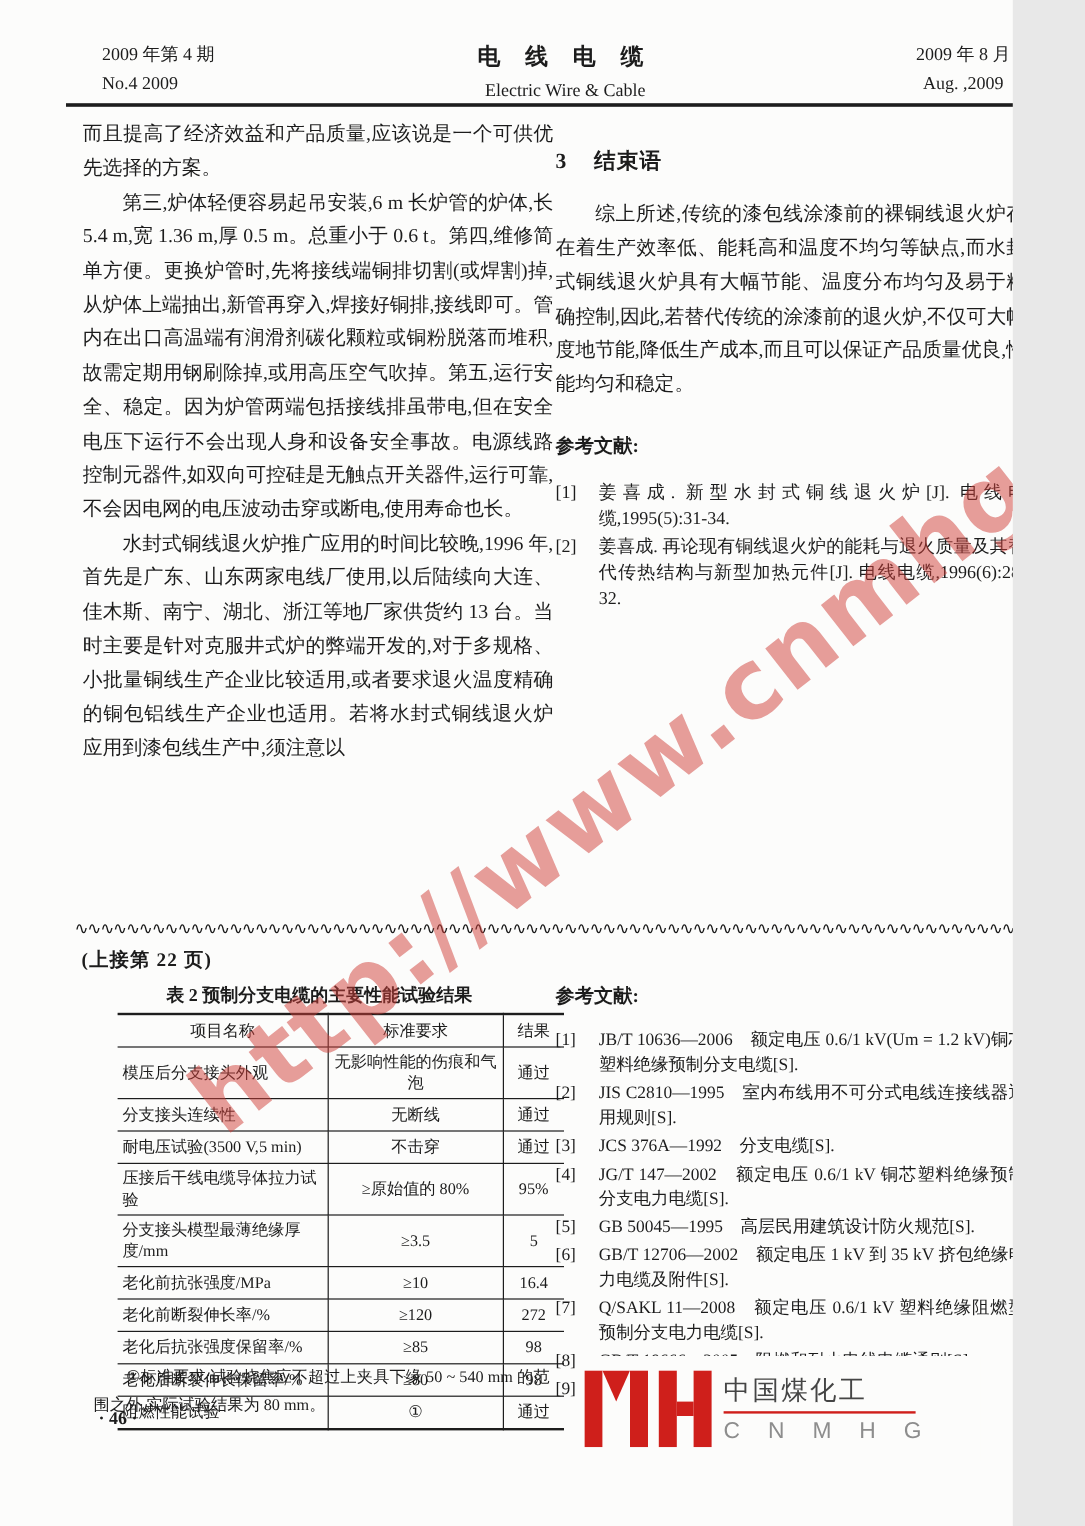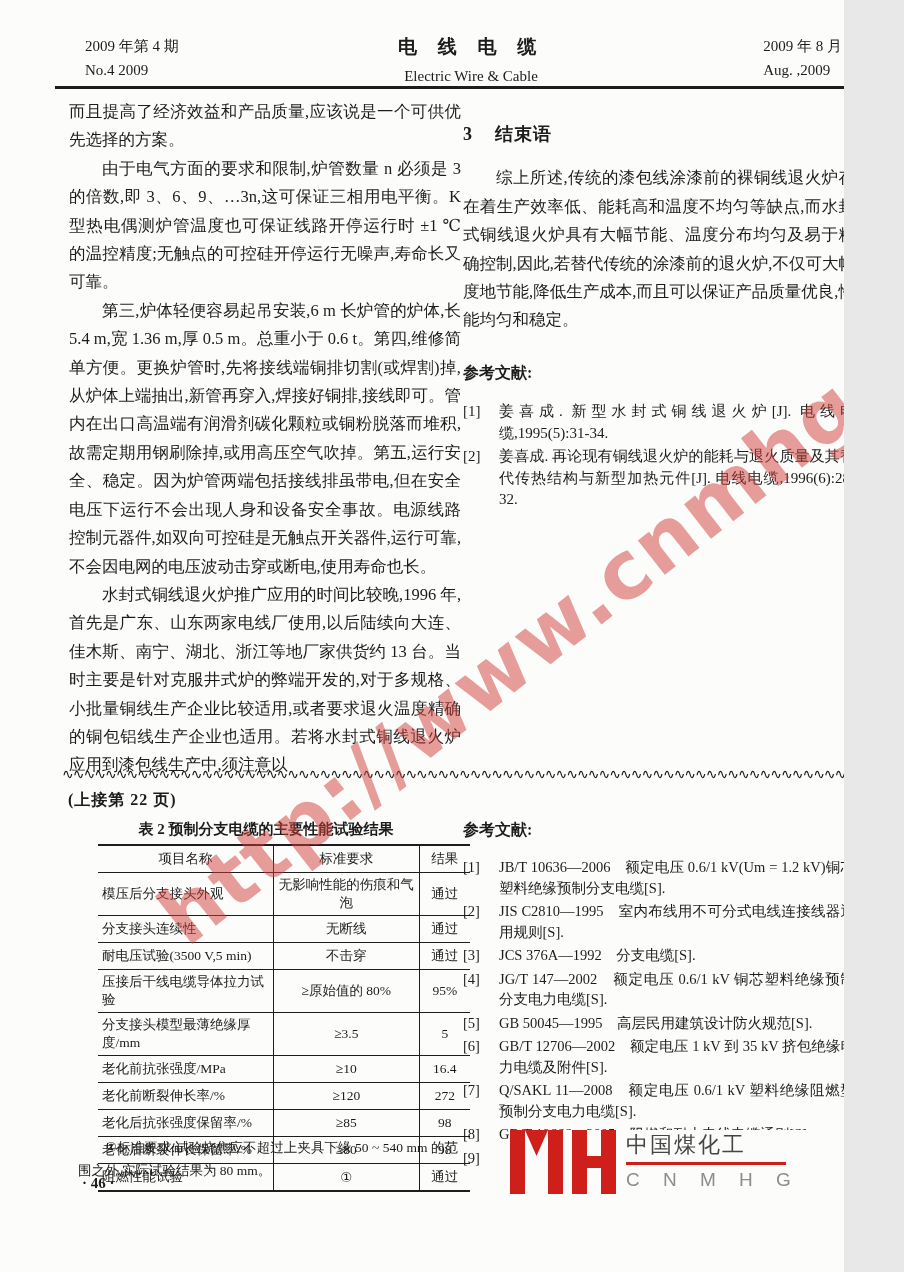--- a/index.html
+++ b/index.html
@@ -4,21 +4,21 @@
 <style>
   html,body{margin:0;padding:0;}
   body{background:#e8e8e8;font-family:"Liberation Serif","DejaVu Serif","DejaVu Sans",serif;}
   .page{position:relative;width:844px;height:1272px;background:#fcfcfb;overflow:hidden;color:#1c1c1c;}
 
   
   .hdr{position:absolute;top:34px;left:55px;width:795px;}
   .hdr-row{display:flex;justify-content:space-between;align-items:flex-start;}
   .hdr-left,.hdr-right{font-size:15px;line-height:24px;}
   .hdr-left{padding-left:30px;}
-  .hdr-right{text-align:left;padding-right:8px;}
+  .hdr-right{text-align:center;padding-right:8px;}
   .hdr-center{text-align:center;}
   .hdr-title-cn{font-size:19px;font-weight:bold;letter-spacing:8px;}
   .hdr-title-en{font-size:15px;margin-top:8px;}
   .hdr-rule{position:absolute;top:86px;left:55px;width:795px;height:3px;background:#1d1d1d;}
 
   
   .col{position:absolute;width:392px;font-size:16.5px;line-height:28.4px;text-align:justify;text-justify:inter-ideograph;}
   .col p{margin:0;text-indent:2em;}
   .col p.noindent{text-indent:0;}
   .col-left{left:69px;top:98px;}
@@ -50,21 +50,21 @@
   .tbl-footnote{position:absolute;left:78px;top:1136px;width:380px;font-size:13.5px;line-height:23px;text-align:justify;text-indent:2em;}
 
   
   .bot-refs{position:absolute;left:463px;top:820px;width:392px;}
   .bot-refs .refs-head{margin:0 0 16px 0;}
   .bot-refs .ref-list{font-size:14.5px;line-height:20.5px;}
   .bot-refs .ref-item{margin-bottom:3px;}
   .ref-item.ref-offset .txt{padding-left:196px;}
 
   
-  .logo{position:absolute;left:510px;top:1130px;width:330px;height:88px;background:#fcfcfb;display:flex;align-items:flex-start;}
+  .logo{position:absolute;left:487px;top:1130px;width:330px;height:88px;background:#fcfcfb;display:flex;align-items:center;}
   .logo-mark{flex:0 0 108px;height:64px;}
   .logo-textcol{margin-left:8px;}
   .logo-cn{font-size:22px;color:#454545;letter-spacing:2px;font-family:"Liberation Sans","DejaVu Sans",sans-serif;}
   .logo-underline{height:2.5px;background:#cf1f1b;margin-top:2px;width:160px;}
   .logo-en{font-size:19px;color:#8d8d8d;letter-spacing:9px;margin-top:4px;font-family:"Liberation Sans","DejaVu Sans",sans-serif;}
 
   
   .watermark{position:absolute;left:170px;top:880px;transform:rotate(-38deg);transform-origin:0 50%;
     font-family:"DejaVu Sans",sans-serif;font-weight:bold;font-size:80px;letter-spacing:2px;
     color:rgba(208,62,55,0.5);white-space:nowrap;pointer-events:none;z-index:5;}
@@ -89,21 +89,20 @@
       <div class="hdr-right">
         <div>2009 年 8 月</div>
         <div>Aug. ,2009</div>
       </div>
     </div>
   </div>
   <div class="hdr-rule"></div>
 
   <div class="col col-left">
     <p class="noindent">而且提高了经济效益和产品质量,应该说是一个可供优先选择的方案。</p>
-    <p>由于电气方面的要求和限制,炉管数量 n 必须是 3 的倍数,即 3、6、9、…3n,这可保证三相用电平衡。K 型热电偶测炉管温度也可保证线路开停运行时 ±1 ℃ 的温控精度;无触点的可控硅开停运行无噪声,寿命长又可靠。</p>
     <p>第三,炉体轻便容易起吊安装,6 m 长炉管的炉体,长 5.4 m,宽 1.36 m,厚 0.5 m。总重小于 0.6 t。第四,维修简单方便。更换炉管时,先将接线端铜排切割(或焊割)掉,从炉体上端抽出,新管再穿入,焊接好铜排,接线即可。管内在出口高温端有润滑剂碳化颗粒或铜粉脱落而堆积,故需定期用钢刷除掉,或用高压空气吹掉。第五,运行安全、稳定。因为炉管两端包括接线排虽带电,但在安全电压下运行不会出现人身和设备安全事故。电源线路控制元器件,如双向可控硅是无触点开关器件,运行可靠,不会因电网的电压波动击穿或断电,使用寿命也长。</p>
     <p>水封式铜线退火炉推广应用的时间比较晚,1996 年,首先是广东、山东两家电线厂使用,以后陆续向大连、佳木斯、南宁、湖北、浙江等地厂家供货约 13 台。当时主要是针对克服井式炉的弊端开发的,对于多规格、小批量铜线生产企业比较适用,或者要求退火温度精确的铜包铝线生产企业也适用。若将水封式铜线退火炉应用到漆包线生产中,须注意以</p>
   </div>
 
   <div class="col col-right">
     <div class="sec-head">
       <span class="num">3</span><span>结束语</span>
     </div>
     <p>综上所述,传统的漆包线涂漆前的裸铜线退火炉存在着生产效率低、能耗高和温度不均匀等缺点,而水封式铜线退火炉具有大幅节能、温度分布均匀及易于精确控制,因此,若替代传统的涂漆前的退火炉,不仅可大幅度地节能,降低生产成本,而且可以保证产品质量优良,性能均匀和稳定。</p>
     <div class="refs-head">参考文献:</div>

